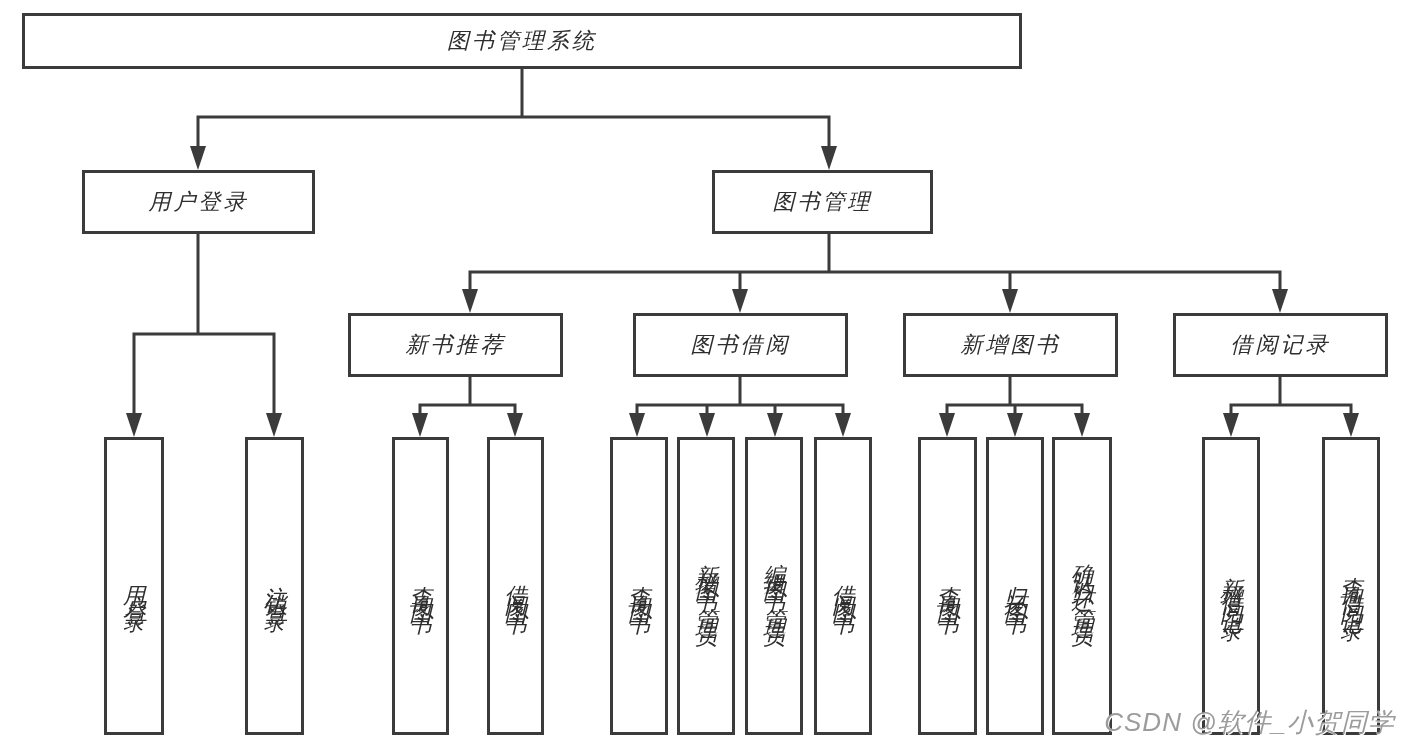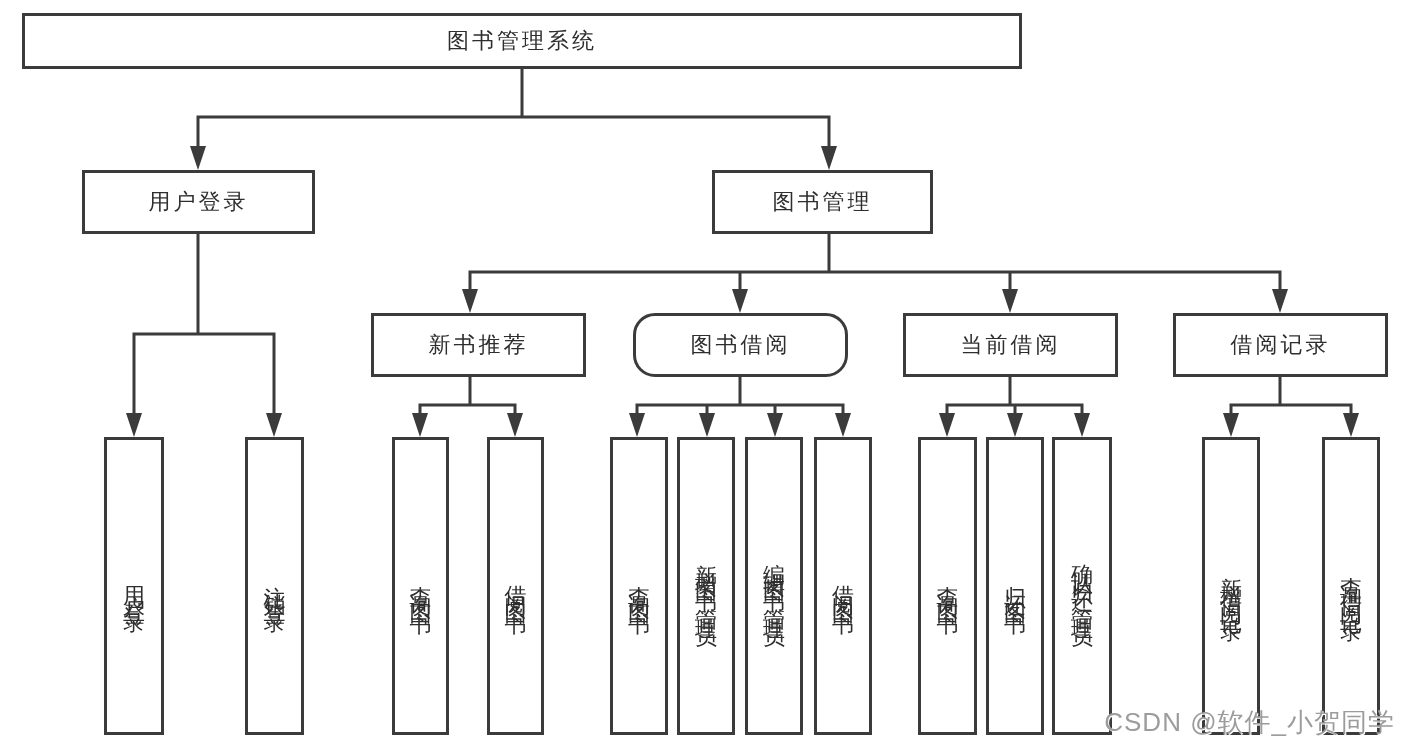--- a/index.html
+++ b/index.html
@@ -2,20 +2,21 @@
 <html><head>
 <meta charset="utf-8">
 <style>
   html,body{margin:0;padding:0;background:#fff;}
   #canvas{
     position:relative;
     width:1405px;height:747px;
     background:#ffffff;
     font-family:"Liberation Sans","DejaVu Sans",sans-serif;
     overflow:hidden;
+    font-style:italic;
   }
   #wires{position:absolute;left:0;top:0;z-index:1;}
   .node{
     position:absolute;
     box-sizing:border-box;
     background:#ffffff;
     border:3px solid #3b3b3b;
     color:#2e2e2e;
     display:flex;align-items:center;justify-content:center;
     z-index:2;
@@ -82,23 +83,23 @@
       <polygon points="1223,413 1239,413 1231,437"></polygon>
       <polygon points="1343,413 1359,413 1351,437"></polygon>
     </g>
   </svg>
 
   <div class="node hbox" style="left:22px;top:13px;width:1000px;height:56px;">图书管理系统</div>
 
   <div class="node hbox" style="left:82px;top:170px;width:233px;height:64px;">用户登录</div>
   <div class="node hbox" style="left:712px;top:170px;width:221px;height:64px;">图书管理</div>
 
-  <div class="node hbox" style="left:371px;top:313px;width:215px;height:64px;">新书推荐</div>
-  <div class="node hbox" style="left:633px;top:313px;width:215px;height:64px;border-radius:22px;">图书借阅</div>
-  <div class="node hbox" style="left:903px;top:313px;width:215px;height:64px;">当前借阅</div>
+  <div class="node hbox" style="left:348px;top:313px;width:215px;height:64px;">新书推荐</div>
+  <div class="node hbox" style="left:633px;top:313px;width:215px;height:64px;">图书借阅</div>
+  <div class="node hbox" style="left:903px;top:313px;width:215px;height:64px;">新增图书</div>
   <div class="node hbox" style="left:1173px;top:313px;width:215px;height:64px;">借阅记录</div>
 
   <div class="node vbox" style="left:104px;top:437px;width:60px;height:298px;">
     <span>用户登录</span>
   </div>
   <div class="node vbox" style="left:245px;top:437px;width:59px;height:298px;">
     <span>注销登录</span>
   </div>
 
   <div class="node vbox" style="left:392px;top:437px;width:57px;height:298px;">

